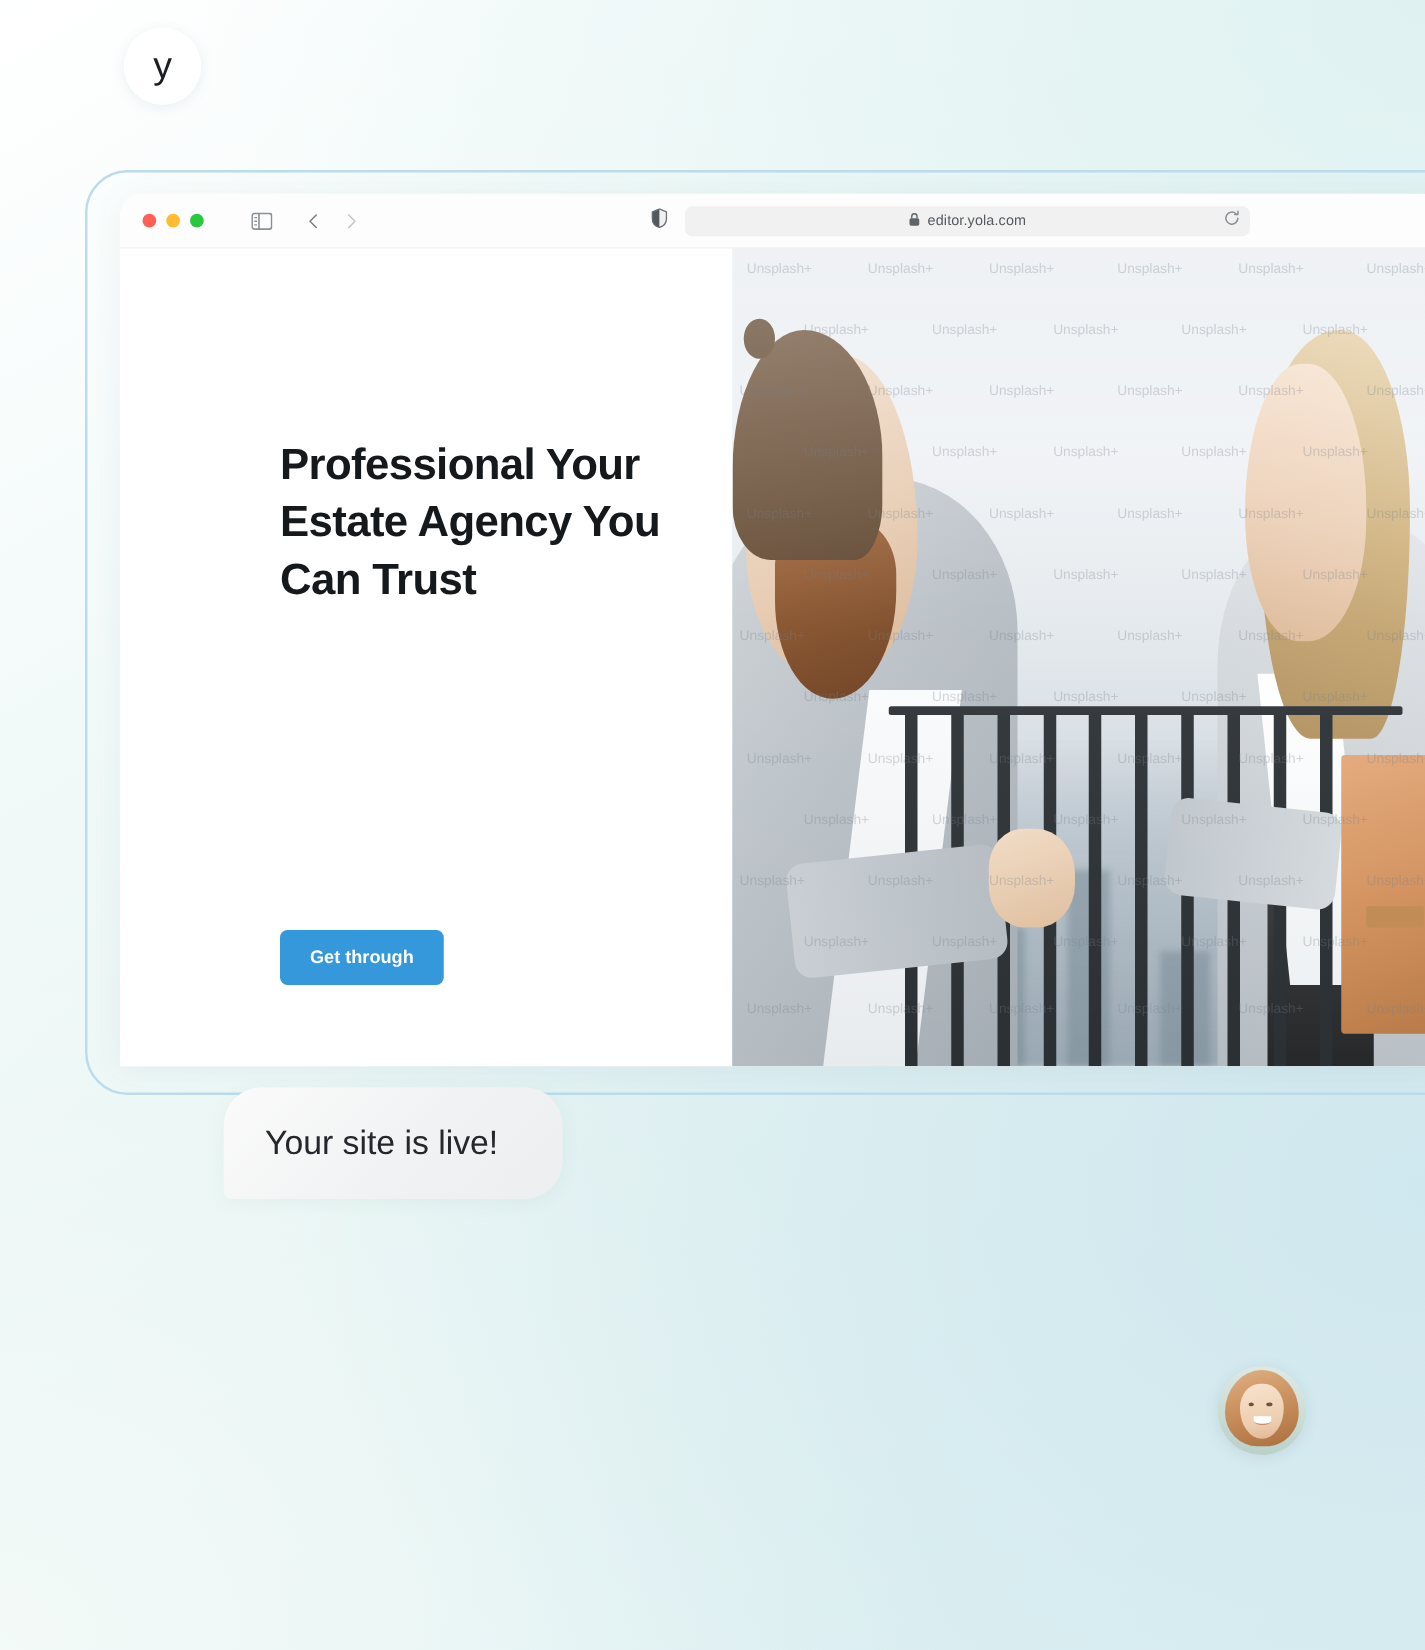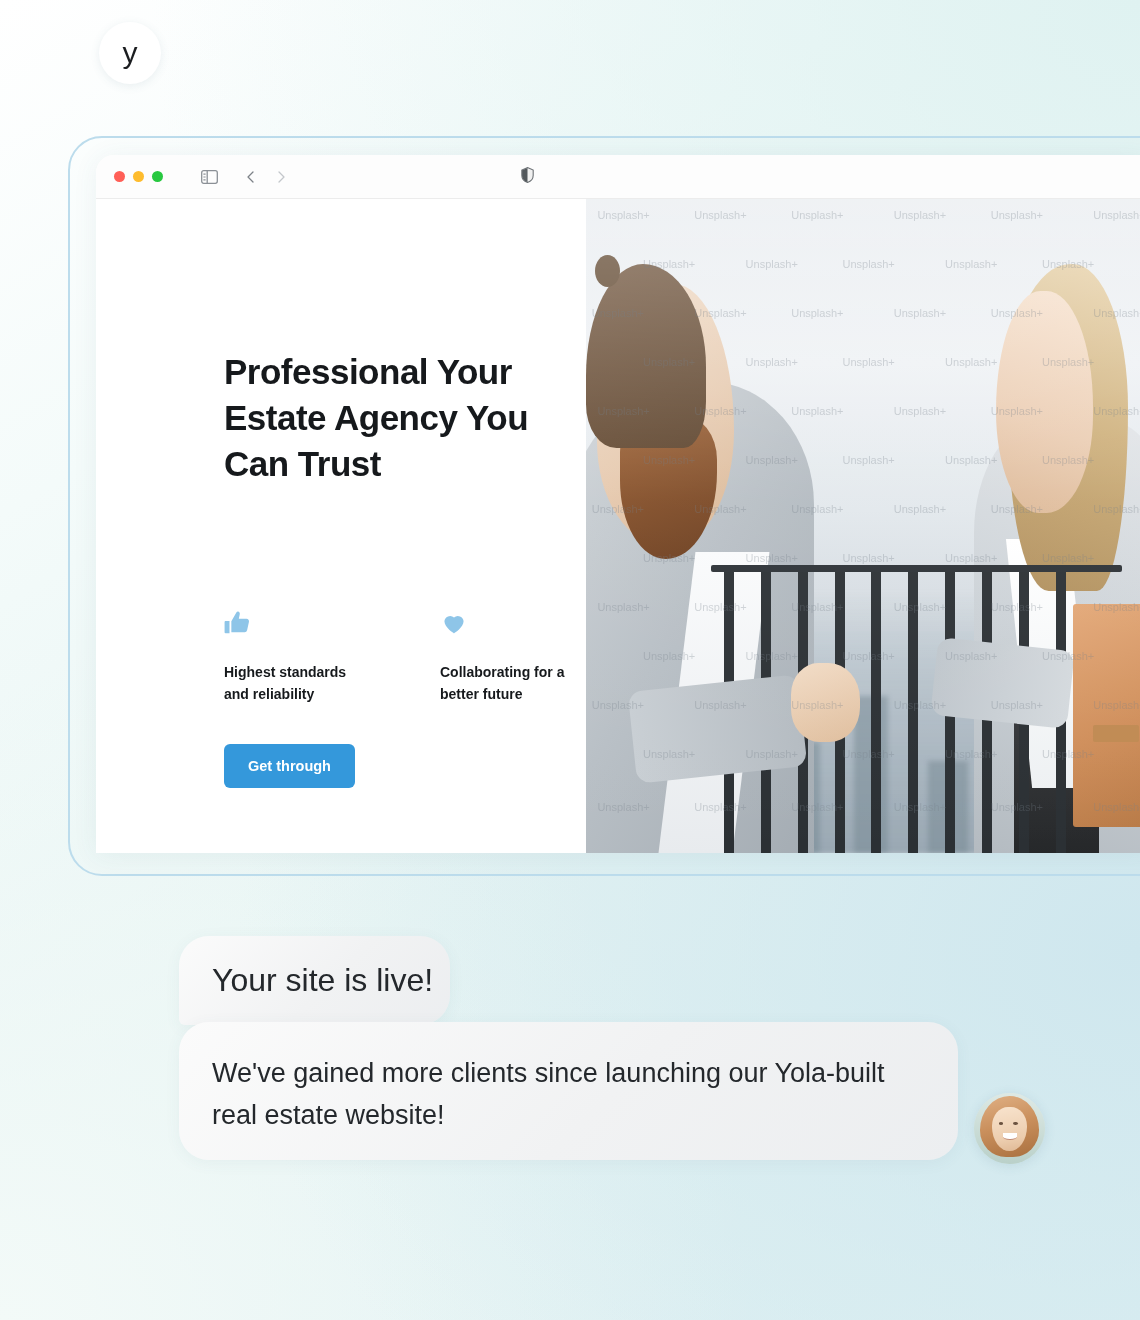--- a/index.html
+++ b/index.html
@@ -306,26 +306,26 @@
 
   .bubble {
     background: linear-gradient(135deg,#fbfbfb 0%, #f1f2f3 55%, #eceef0 100%);
     border-radius: 30px;
     box-shadow: 0 3px 16px rgba(60,100,120,.06);
     color: #24282c;
   }
 
   .bubble-1 {
     position: absolute;
-    left: 179px; top: 936px;
+    left: 179px; top: 870px;
     width: 271px; height: 89px;
     border-radius: 30px 30px 30px 6px;
     display: flex; align-items: center;
     padding-left: 33px;
-    font-size: 32px;
+    font-size: 27px;
   }
 
   .bubble-2 {
     position: absolute;
     left: 179px; top: 1022px;
     width: 779px; height: 138px;
     border-radius: 30px;
     padding: 30px 36px 0 33px;
     font-size: 27px;
     line-height: 42px;
@@ -400,51 +400,44 @@
         </span>
       </div>
 
       <span class="shield-icon">
         <svg width="13" height="16" viewBox="0 0 13 16" aria-hidden="true">
           <path d="M6.5 0.6 12.2 3v5.2c0 4-2.6 6.2-5.7 7.2C3.4 14.4.8 12.2.8 8.2V3L6.5.6Z" fill="#f0f0f0" stroke="#6c7175" stroke-width="1.1"></path>
           <path d="M6.5 0.9V15.2C3.6 14.2 1.1 12.1 1.1 8.2V3.2L6.5.9Z" fill="#53585c"></path>
         </svg>
       </span>
 
+      <div class="urlbar">
+        <span>
+          <svg width="9" height="11" viewBox="0 0 9 11" aria-hidden="true">
+            <rect x="0.6" y="4.5" width="7.8" height="6" rx="1.3" fill="#5f6469"></rect>
+            <path d="M2.4 4.5V3.1a2.1 2.1 0 0 1 4.2 0v1.4" stroke="#5f6469" stroke-width="1.1" fill="none"></path>
+          </svg>
+        </span>
+        <span class="url-text">editor.yola.com</span>
+        <span class="reload-icon">
+          <svg width="13" height="13" viewBox="0 0 13 13" fill="none" aria-hidden="true">
+            <path d="M11.3 6.5a4.8 4.8 0 1 1-1.5-3.5" stroke="#8a8f94" stroke-width="1.2" stroke-linecap="round"></path>
+            <path d="M11.4 0.9v2.6H8.8" stroke="#8a8f94" stroke-width="1.2" stroke-linecap="round" stroke-linejoin="round"></path>
+          </svg>
+        </span>
+      </div>
     </div>
 
     <div class="site">
 
       <div class="site-left">
 
         <h1 class="hero-h1">Professional Your Estate Agency You Can Trust</h1>
 
 
-        <div class="features">
-
-          <div class="feature">
-            <span class="ficon">
-              <svg width="28" height="28" viewBox="0 0 24 24" fill="#8ec5e8" aria-hidden="true">
-                <path d="M1.4 10.2h3.3v10.6H1.4a.9.9 0 0 1-.9-.9v-8.8c0-.5.4-.9.9-.9Z"></path>
-                <path d="M6.3 10.5 10.6 3c.4-.7 1.3-1 2-.6.8.4 1.1 1.3.9 2.1L12.7 8.4h6.6c1.4 0 2.4 1.3 2.1 2.6l-1.6 7.3a2.2 2.2 0 0 1-2.1 1.7H6.3V10.5Z"></path>
-              </svg>
-            </span>
-            <div class="flabel">Highest standards and reliability</div>
-          </div>
-
-          <div class="feature">
-            <span class="ficon">
-              <svg width="28" height="28" viewBox="0 0 24 24" fill="#8ec5e8" aria-hidden="true">
-                <path d="M12 21s-8.2-5.1-8.2-10.4A4.9 4.9 0 0 1 12 7.3a4.9 4.9 0 0 1 8.2 3.3C20.2 15.9 12 21 12 21Z"></path>
-              </svg>
-            </span>
-            <div class="flabel">Collaborating for a better future</div>
-          </div>
-
-        </div>
 
         <button class="cta">Get through</button>
       </div>
 
       <div class="site-right">
         <div class="photo">
           <div class="sky"></div>
 
           <div class="city"></div>
           <div class="bldg" style="left:36%;height:17%;width:5%;"></div>
@@ -577,21 +570,20 @@
           </div>
         </div>
       </div>
     </div>
   </div>
 
   <div class="avatar-y">y</div>
 
   <div class="bubble bubble-1">Your site is live!</div>
 
-  <div class="bubble bubble-2">We've gained more clients since launching our Yola-built real estate website!</div>
 
   <div class="avatar-photo">
     <div class="av-bg"></div>
     <div class="av-hair"></div>
     <div class="av-face"></div>
     <div class="av-eye l"></div>
     <div class="av-eye r"></div>
     <div class="av-smile"></div>
   </div>
 

